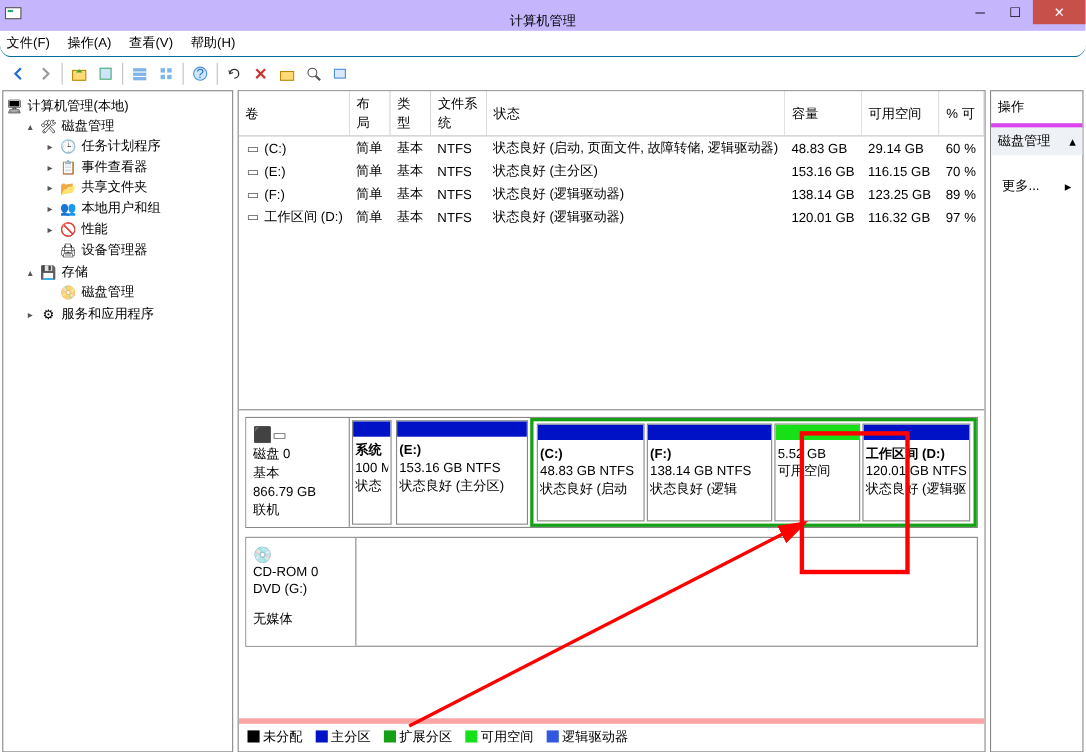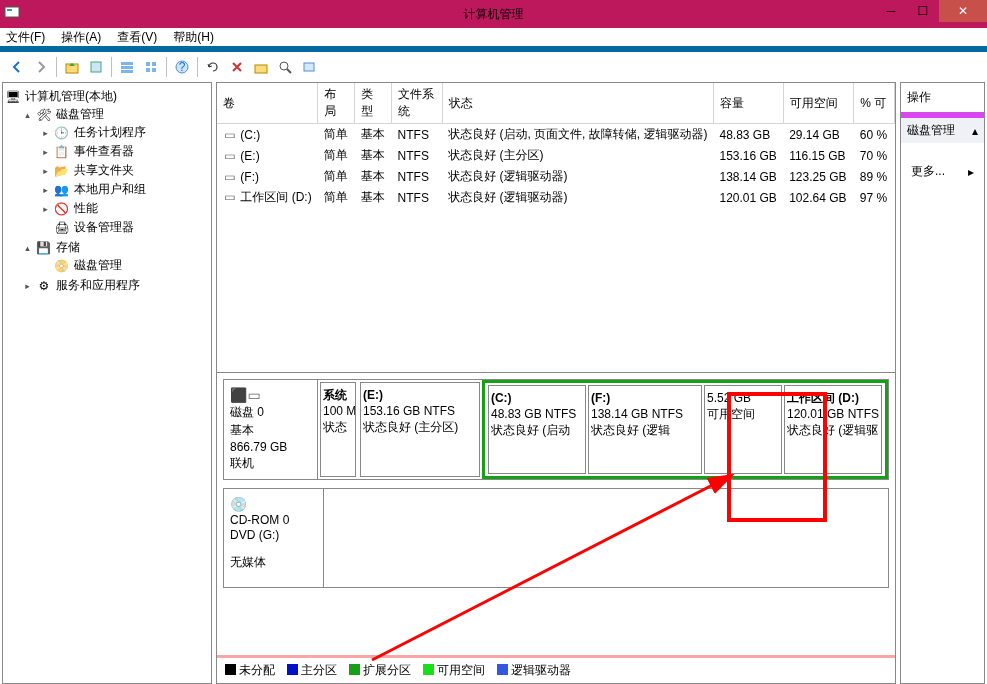--- a/index.html
+++ b/index.html
@@ -1,27 +1,27 @@
 <!DOCTYPE html>
 <html><head>
 <meta charset="utf-8">
 <style>
 * { box-sizing: border-box; margin: 0; padding: 0; font-family: "Microsoft YaHei", "SimSun", sans-serif; font-size: 12px; }
 body { width: 987px; height: 684px; background: #fff; overflow: hidden; position: relative; }
 
 
-.titlebar { height: 28px; background: #be185d; display: flex; align-items: center; justify-content: center; position: relative; }
+.titlebar { height: 28px; background: #c4b5fd; display: flex; align-items: flex-end; justify-content: center; position: relative; }
 .titlebar .title { color: #000; font-size: 12px; }
 .titlebar .win-controls { position: absolute; right: 0; top: 0; display: flex; }
 .titlebar .wc { width: 32px; height: 22px; display: flex; align-items: center; justify-content: center; color: #000; }
 .titlebar .wc.close { background: #c8504b; color: #fff; width: 48px; }
 .titlebar .left-icon { position: absolute; left: 4px; top: 4px; width: 16px; height: 16px; }
 
 
-.menubar { height: 24px; background: #fff; border-bottom: 6px solid #0369a1; display: flex; align-items: center; padding: 0 6px; gap: 16px; }
+.menubar { height: 24px; background: #fff; border-bottom: 1px solid #0369a1; display: flex; align-items: center; padding: 0 6px; gap: 16px; border-radius: 11px; }
 .menubar span { cursor: default; }
 
 
 .toolbar { height: 30px; background: #fff; display: flex; align-items: center; padding: 0 6px; gap: 2px; }
 .toolbar .tbtn { width: 22px; height: 22px; display: flex; align-items: center; justify-content: center; border: 1px solid transparent; }
 .toolbar .sep { width: 1px; height: 20px; background: #c0c0c0; margin: 0 2px; }
 
 
 .main { display: flex; height: calc(100% - 82px); }
 .tree-pane { width: 210px; border: 1px solid #888; margin: 0 2px; padding: 4px 2px; overflow: auto; }
@@ -44,39 +44,39 @@
 .table-wrap { flex: 0 0 290px; overflow: auto; border-bottom: 1px solid #888; }
 
 
 .diskmap { flex: 1; overflow: auto; padding: 6px; }
 .disk-row { display: flex; border: 1px solid #888; margin-bottom: 8px; min-height: 100px; }
 .disk-head { width: 100px; padding: 6px; border-right: 1px solid #888; background: #fff; }
 .disk-head .dicon { font-size: 14px; color: #666; }
 .disk-head .dname { font-weight: normal; }
 .disk-head div { margin: 1px 0; }
 .disk-parts { flex: 1; display: flex; position: relative; }
-.part { border: 1px solid #888; margin: 2px; display: flex; flex-direction: row; overflow: hidden; }
+.part { border: 1px solid #888; margin: 2px; display: flex; flex-direction: column; overflow: hidden; }
 .part .pbar { height: 14px; }
 .part .pbody { flex: 1; padding: 4px 2px; font-size: 11px; line-height: 1.35; }
 .part .pbody div { white-space: nowrap; overflow: hidden; }
 .bar-blue { background: #0012c6; }
 .bar-green { background: #18e018; }
 .ext-border { border: 3px solid #16a016 !important; padding: 2px; display: flex; flex: 1; }
 
 
-.legend { border-top: 3px solid #fca5a5; padding: 4px 8px; display: flex; gap: 12px; align-items: center; }
+.legend { border-top: 5px solid #fca5a5; padding: 4px 8px; display: flex; gap: 12px; align-items: center; }
 .legend .sw { width: 11px; height: 11px; display: inline-block; margin-right: 3px; vertical-align: -1px; }
 .sw-black { background: #000; }
 .sw-darkblue { background: #0012c6; }
 .sw-green { background: #16a016; }
 .sw-lime { background: #18e018; }
 .sw-royal { background: #3258e0; }
 
 
-.action-pane .ah { padding: 6px; border-bottom: 6px solid #d946ef; font-weight: normal; }
+.action-pane .ah { padding: 6px; border-bottom: 4px solid #d946ef; font-weight: normal; }
 .action-pane .agrp { background: #eef1f5; padding: 4px 6px; display: flex; justify-content: space-between; align-items: center; }
 .action-pane .alink { padding: 20px 10px; display: flex; justify-content: space-between; align-items: center; }
 
 
 .anno-box { position: absolute; border: 4px solid red; pointer-events: none; }
 .anno-arrow { position: absolute; pointer-events: none; }
 
 </style>
 </head>
 <body>
@@ -314,21 +314,21 @@
               <td>123.25 GB</td>
               <td>89 %</td>
             </tr>
             <tr>
               <td><span class="vicon">▭</span> 工作区间 (D:)</td>
               <td>简单</td>
               <td>基本</td>
               <td>NTFS</td>
               <td>状态良好 (逻辑驱动器)</td>
               <td>120.01 GB</td>
-              <td>102.64 GB</td>
+              <td>116.32 GB</td>
               <td>97 %</td>
             </tr>
           </tbody>
       </table>
     </div>
 
     <div class="diskmap">
 
       <div class="disk-row">
         <div class="disk-head">

